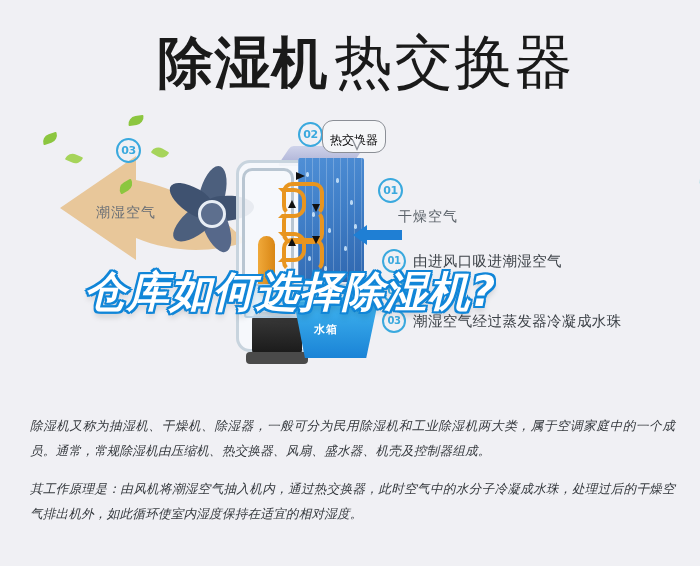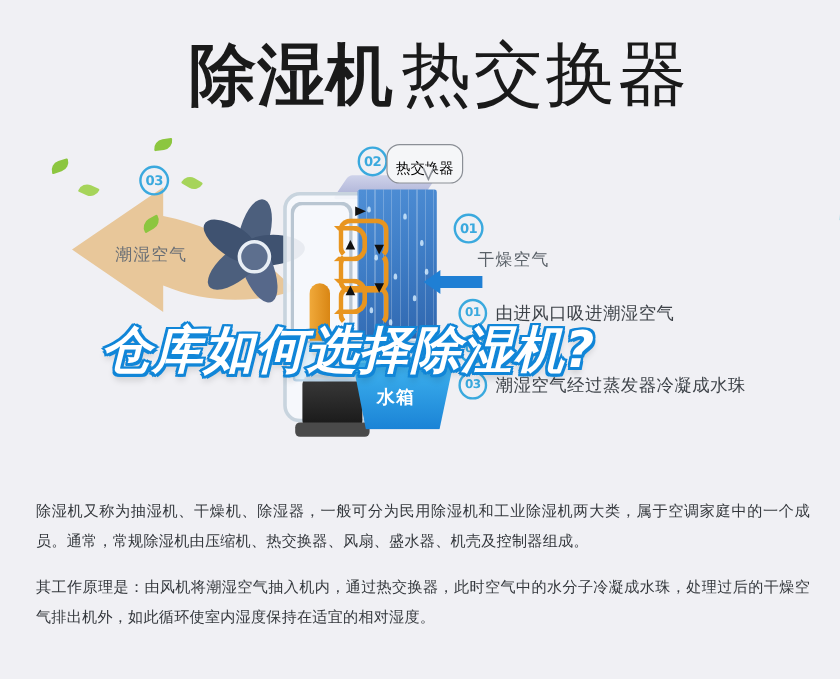--- a/index.html
+++ b/index.html
@@ -267,21 +267,21 @@
   .tank-lip {
     position: absolute;
     left: 54px; top: 163px;
     width: 92px; height: 11px;
     background: #56c3f5;
     border-radius: 3px;
   }
   .tank-label {
     position: absolute;
     left: 78px; top: 188px;
-    font-size: 15px;
+    font-size: 11px;
     color: #ffffff;
     font-weight: 700;
     letter-spacing: 1px;
   }
   .tray {
     position: absolute;
     left: 8px; top: 150px;
     width: 104px; height: 30px;
     background: rgba(223,238,250,.9);
     border: 2px solid #bcd6ea;
@@ -416,20 +416,21 @@
        0 5px 6px rgba(0,0,0,.18);
     pointer-events: none;
   }
 
   
   .body-copy {
     position: absolute;
     left: 30px;
     top: 414px;
     width: 645px;
+    font-style: italic;
   }
   .para {
     font-size: 12.6px;
     line-height: 1.95;
     color: #34383d;
     letter-spacing: .2px;
     margin: 0 0 14px 0;
     text-align: justify;
   }
   .para:last-child { margin-bottom: 16px; }

